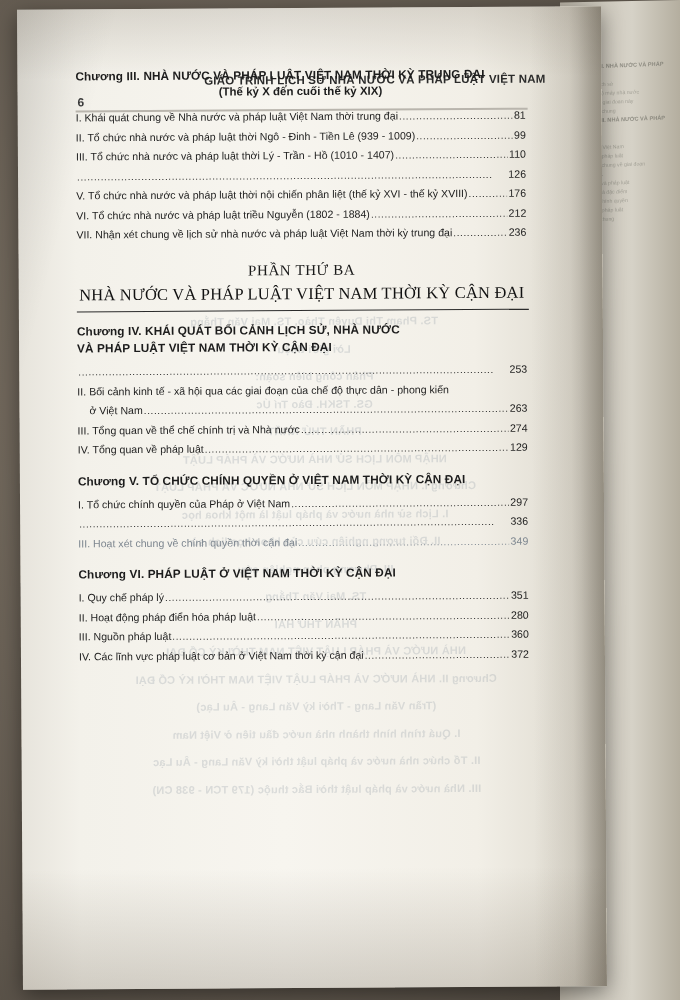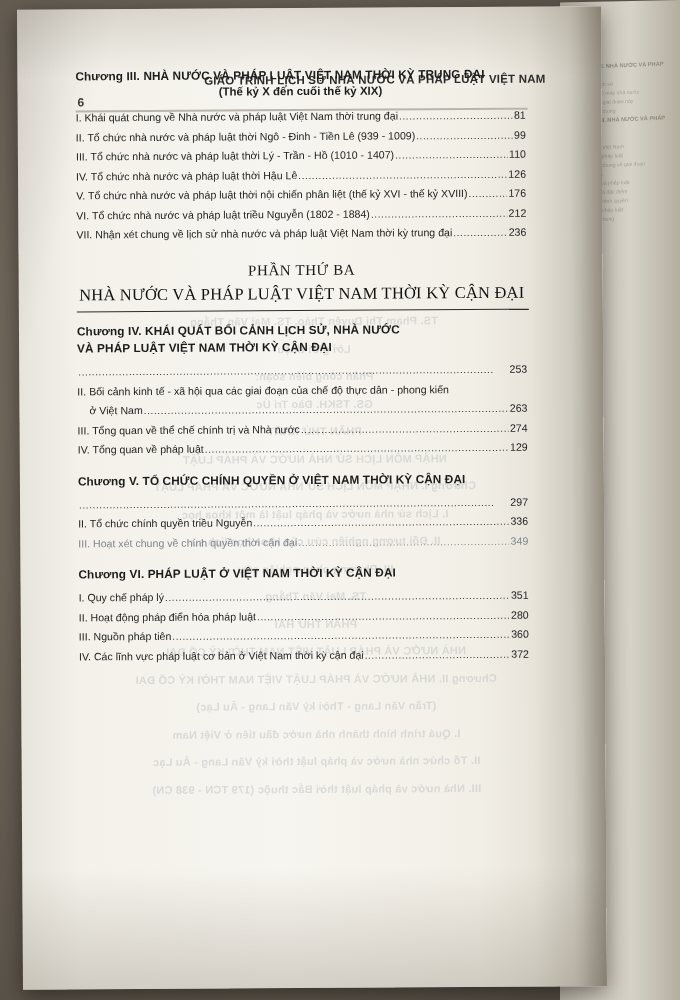--- a/index.html
+++ b/index.html
@@ -272,21 +272,20 @@
           <span class="txt">II. Tổ chức nhà nước và pháp luật thời Ngô - Đinh - Tiền Lê (939 - 1009)</span>
           <span class="dots">...........................................................................................................................</span>
           <span class="pg">99</span>
         </div>
         <div class="entry">
           <span class="txt">III. Tổ chức nhà nước và pháp luật thời Lý - Trần - Hồ (1010 - 1407)</span>
           <span class="dots">...........................................................................................................................</span>
           <span class="pg">110</span>
         </div>
         <div class="entry">
-          <span class="txt">IV. Tổ chức nhà nước và pháp luật thời Hậu Lê</span>
           <span class="dots">...........................................................................................................................</span>
           <span class="pg">126</span>
         </div>
         <div class="entry">
           <span class="txt">V. Tổ chức nhà nước và pháp luật thời nội chiến phân liệt (thế kỷ XVI - thế kỷ XVIII)</span>
           <span class="dots">...........................................................................................................................</span>
           <span class="pg">176</span>
         </div>
         <div class="entry">
           <span class="txt">VI. Tổ chức nhà nước và pháp luật triều Nguyễn (1802 - 1884)</span>
@@ -332,25 +331,25 @@
           <span class="txt">IV. Tổng quan về pháp luật</span>
           <span class="dots">...........................................................................................................................</span>
           <span class="pg">129</span>
         </div>
       </div>
 
       <div class="chap-head">Chương V. TỔ CHỨC CHÍNH QUYỀN Ở VIỆT NAM THỜI KỲ CẬN ĐẠI</div>
       <div class="spacer-xs"></div>
       <div class="entries">
         <div class="entry">
+          <span class="txt">I. Tổ chức chính quyền của Pháp ở Việt Nam</span>
           <span class="dots">...........................................................................................................................</span>
           <span class="pg">297</span>
         </div>
         <div class="entry">
-          <span class="txt">II. Tổ chức chính quyền triều Nguyễn</span>
           <span class="dots">...........................................................................................................................</span>
           <span class="pg">336</span>
         </div>
         <div class="entry faded">
           <span class="txt">III. Hoạt xét chung về chính quyền thời cận đại</span>
           <span class="dots">...........................................................................................................................</span>
           <span class="pg">349</span>
         </div>
       </div>
 
@@ -361,21 +360,21 @@
           <span class="txt">I. Quy chế pháp lý</span>
           <span class="dots">...........................................................................................................................</span>
           <span class="pg">351</span>
         </div>
         <div class="entry">
           <span class="txt">II. Hoạt động pháp điển hóa pháp luật</span>
           <span class="dots">...........................................................................................................................</span>
           <span class="pg">280</span>
         </div>
         <div class="entry">
-          <span class="txt">III. Nguồn pháp tiên</span>
+          <span class="txt">III. Nguồn pháp luật</span>
           <span class="dots">...........................................................................................................................</span>
           <span class="pg">360</span>
         </div>
         <div class="entry">
           <span class="txt">IV. Các lĩnh vực pháp luật cơ bản ở Việt Nam thời kỳ cận đại</span>
           <span class="dots">...........................................................................................................................</span>
           <span class="pg">372</span>
         </div>
       </div>
 

